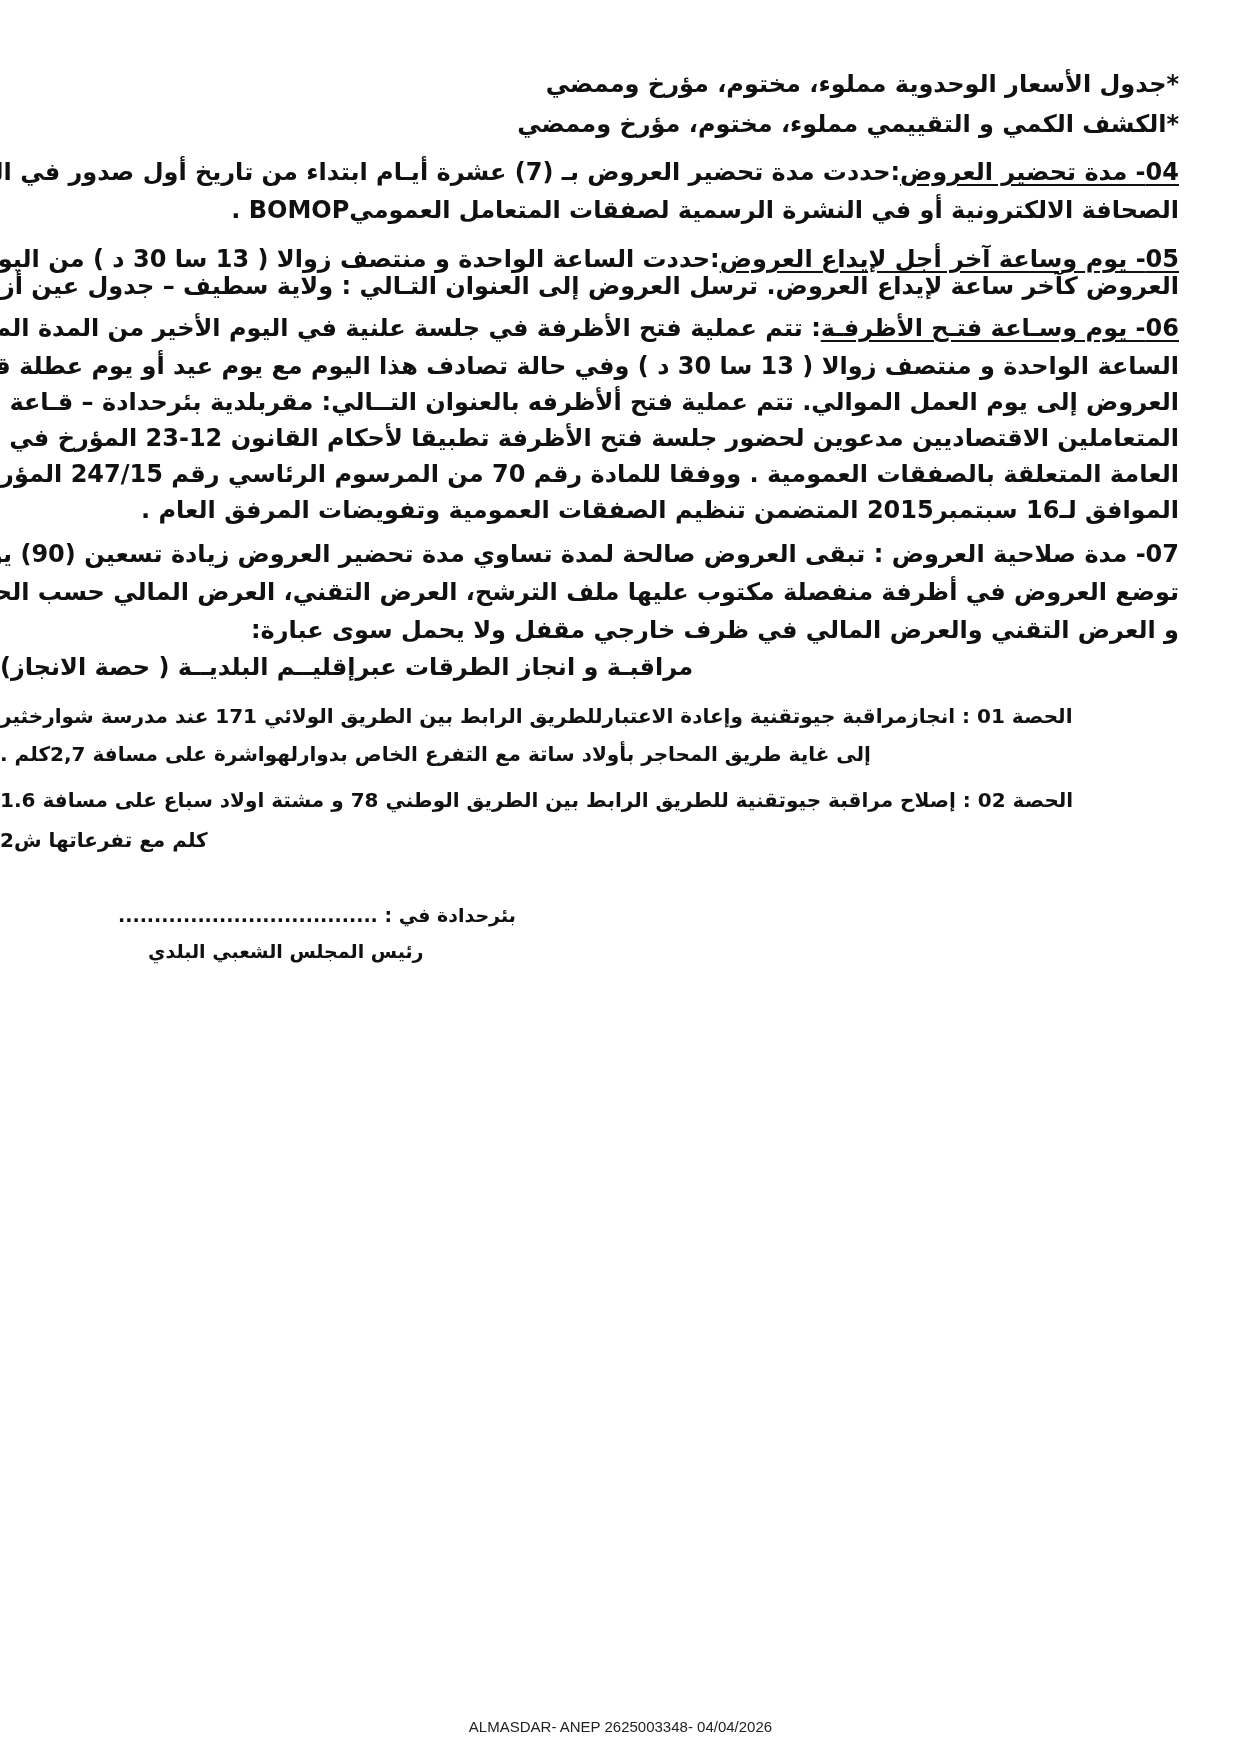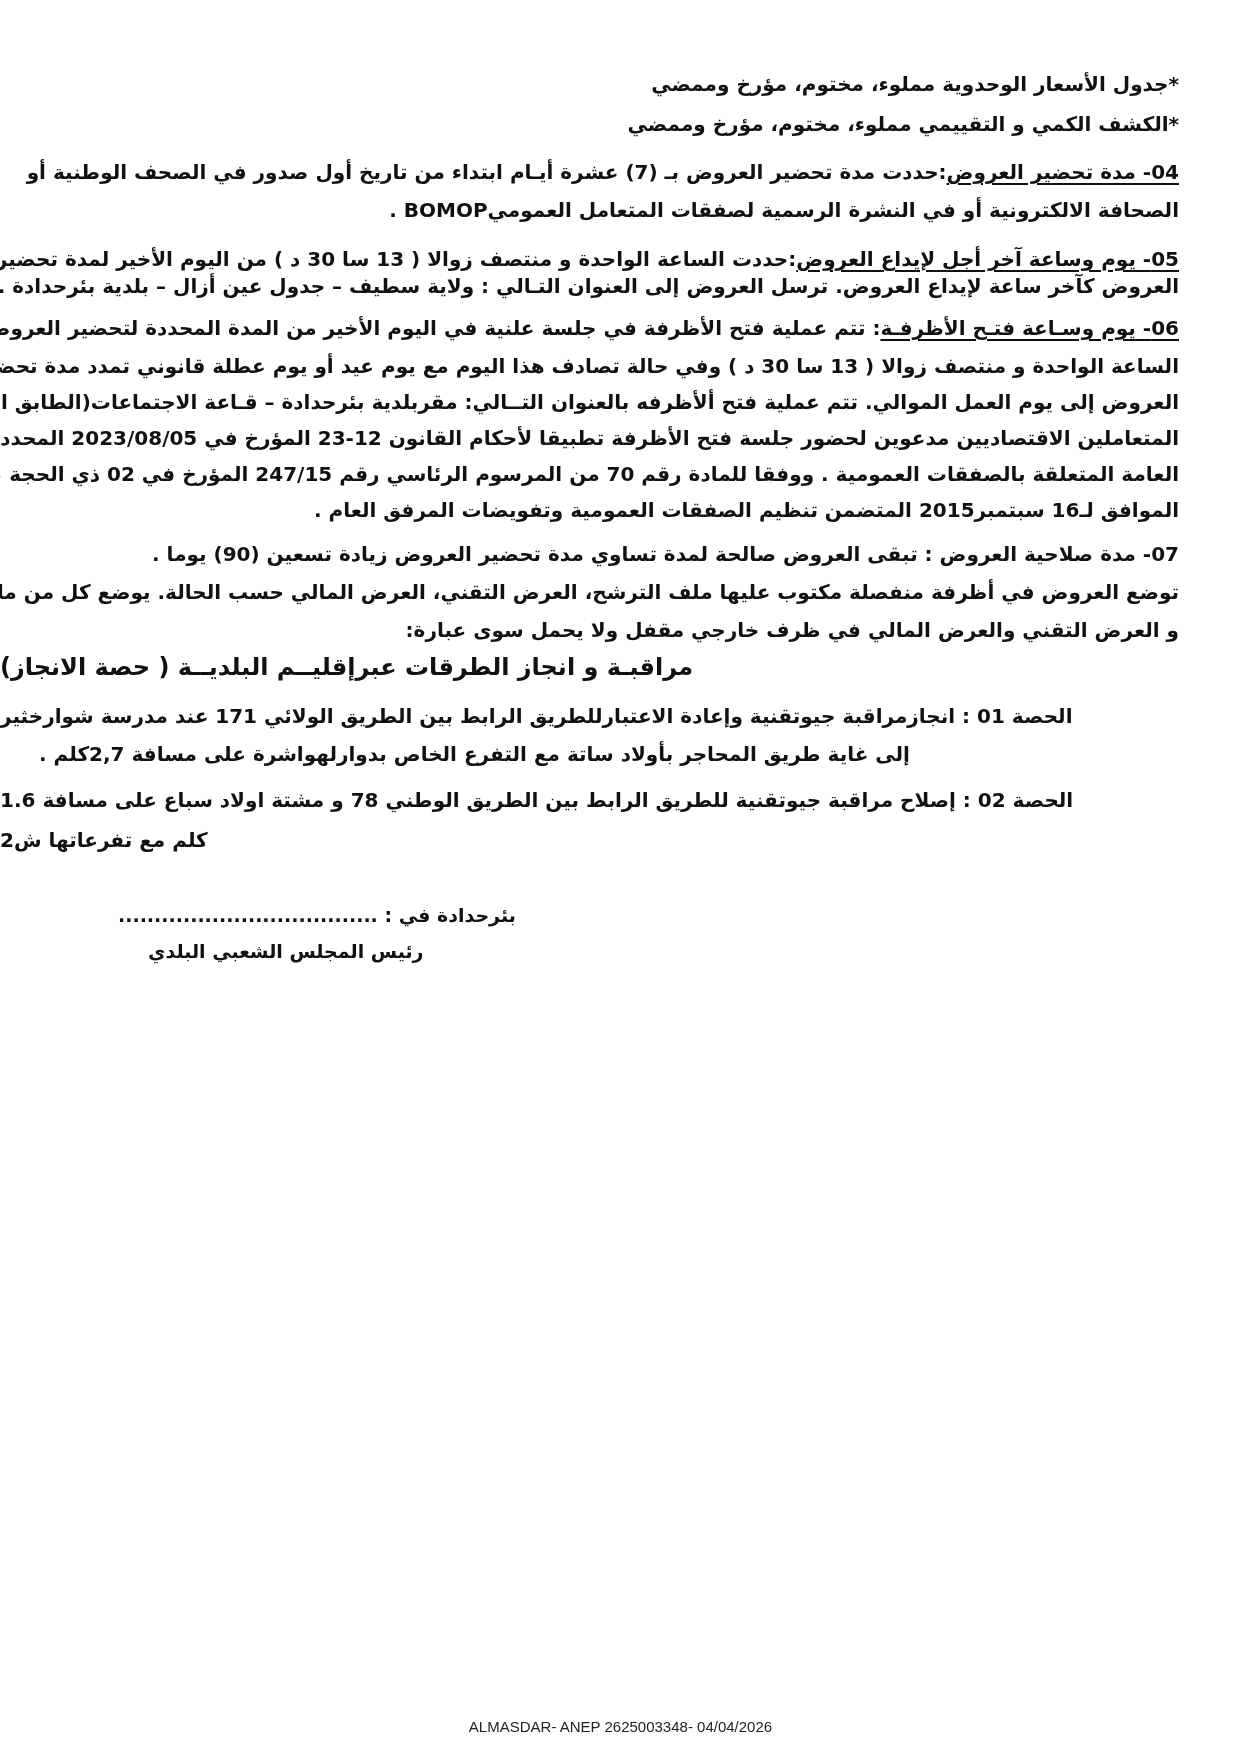--- a/index.html
+++ b/index.html
@@ -1,19 +1,19 @@
 <!DOCTYPE html>
 <html><head>
 <meta charset="utf-8">
 <style>
   html, body { margin: 0; padding: 0; background: #ffffff; }
   body { width: 1241px; height: 1754px; position: relative; overflow: hidden;
          font-family: "DejaVu Sans", sans-serif; color: #111; }
   .rtl { direction: rtl; unicode-bidi: embed; }
-  .line { position: absolute; white-space: nowrap; font-weight: bold; font-size: 20px; line-height: 28px; }
+  .line { position: absolute; white-space: nowrap; font-weight: bold; font-size: 24px; line-height: 28px; }
   .r { right: 62px; text-align: right; }
   .full { left: 60px; right: 62px; text-align: justify; text-align-last: justify; }
   .center { left: 0; right: 0; text-align: left; }
   u { text-decoration: underline; text-underline-offset: 4px; }
   .title { font-size: 24px; line-height: 34px; }
   .lot { font-size: 20px; line-height: 32px; }
   .sig { position: absolute; font-size: 19px; font-weight: bold; white-space: nowrap; direction: rtl; }
   .footer { position: absolute; left: 0; right: 0; text-align: center; top: 1718px;
             font-family: "Liberation Sans", sans-serif; font-size: 15px; color: #222; }
 </style>
@@ -45,21 +45,21 @@
   <div class="line r rtl" style="top:496px;">الموافق لـ16 سبتمبر2015 المتضمن تنظيم الصفقات العمومية وتفويضات المرفق العام .</div>
 
   <div class="line r rtl" style="top:540px;">07- مدة صلاحية العروض : تبقى العروض صالحة لمدة تساوي مدة تحضير العروض زيادة تسعين (90) يوما .</div>
 
   <div class="line full rtl" style="top:578px;">توضع العروض في أظرفة منفصلة مكتوب عليها ملف الترشح، العرض التقني، العرض المالي حسب الحالة. يوضع كل من ملف الترشح</div>
   <div class="line r rtl" style="top:616px;">و العرض التقني والعرض المالي في ظرف خارجي مقفل ولا يحمل سوى عبارة:</div>
 
   <div class="line center rtl title" style="top:650px;">مراقبـة و انجاز الطرقات عبرإقليــم البلديــة ( حصة الانجاز)</div>
 
   <div class="line center rtl lot" style="top:700px;">الحصة 01 : انجازمراقبة جيوتقنية  وإعادة الاعتبارللطريق الرابط بين الطريق الولائي 171 عند مدرسة شوارخثير</div>
-  <div class="line center rtl lot" style="top:738px;padding-left:39px;">إلى غاية طريق المحاجر بأولاد ساتة  مع التفرع الخاص بدوارلهواشرة على مسافة 2,7كلم .</div>
+  <div class="line center rtl lot" style="top:738px;">إلى غاية طريق المحاجر بأولاد ساتة  مع التفرع الخاص بدوارلهواشرة على مسافة 2,7كلم .</div>
   <div class="line center rtl lot" style="top:784px;">الحصة 02 : إصلاح  مراقبة جيوتقنية  للطريق الرابط بين الطريق الوطني 78  و مشتة اولاد سباع على مسافة 1.6</div>
   <div class="line center rtl lot" style="top:824px;">كلم مع تفرعاتها ش2</div>
 
   <div class="sig" style="top:904px; left:118px;">بئرحدادة في : ....................................</div>
   <div class="sig" style="top:940px; left:148px;text-align:right;">رئيس المجلس الشعبي البلدي</div>
 
   <div class="footer">ALMASDAR- ANEP 2625003348- 04/04/2026</div>
 </div>
 
 </body></html>

